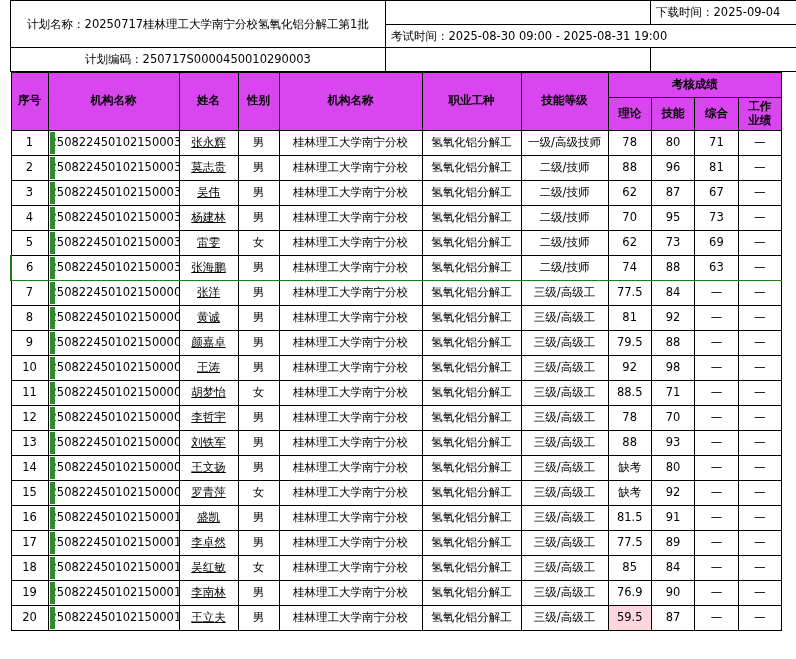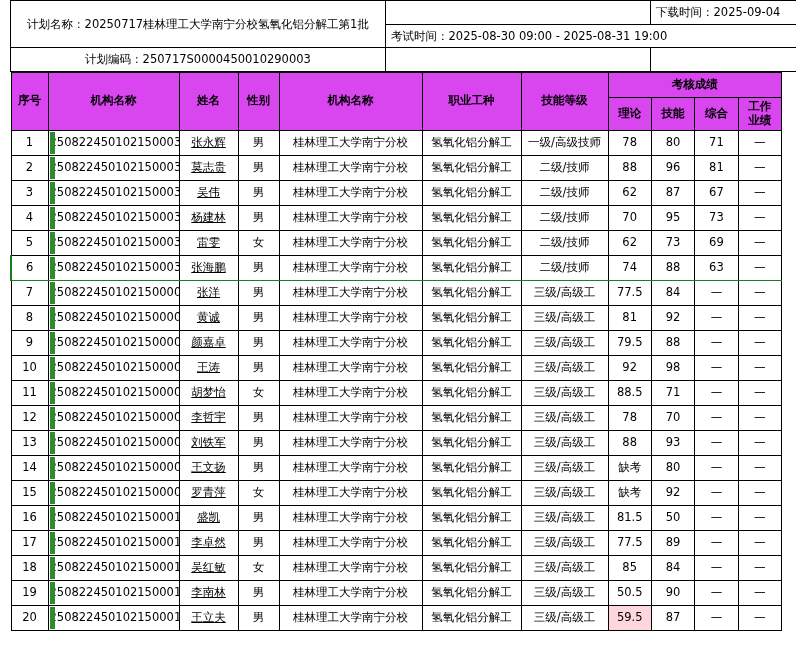--- a/index.html
+++ b/index.html
@@ -352,21 +352,21 @@
         </tr>
         <tr>
           <td class="c-seq c-seq-cell">16</td>
           <td class="c-card card-cell"><span class="mark"></span><span>2508224501021500010</span></td>
           <td class="c-name name-cell">盛凯</td>
           <td class="c-sex">男</td>
           <td class="c-org">桂林理工大学南宁分校</td>
           <td class="c-occ">氢氧化铝分解工</td>
           <td class="c-level">三级/高级工</td>
           <td class="c-score">81.5</td>
-          <td class="c-score">50</td>
+          <td class="c-score">91</td>
           <td class="c-score">—</td>
           <td class="c-work">—</td>
         </tr>
         <tr>
           <td class="c-seq c-seq-cell">17</td>
           <td class="c-card card-cell"><span class="mark"></span><span>2508224501021500011</span></td>
           <td class="c-name name-cell">李卓然</td>
           <td class="c-sex">男</td>
           <td class="c-org">桂林理工大学南宁分校</td>
           <td class="c-occ">氢氧化铝分解工</td>
@@ -390,21 +390,21 @@
           <td class="c-work">—</td>
         </tr>
         <tr>
           <td class="c-seq c-seq-cell">19</td>
           <td class="c-card card-cell"><span class="mark"></span><span>2508224501021500013</span></td>
           <td class="c-name name-cell">李南林</td>
           <td class="c-sex">男</td>
           <td class="c-org">桂林理工大学南宁分校</td>
           <td class="c-occ">氢氧化铝分解工</td>
           <td class="c-level">三级/高级工</td>
-          <td class="c-score">50.5</td>
+          <td class="c-score">76.9</td>
           <td class="c-score">90</td>
           <td class="c-score">—</td>
           <td class="c-work">—</td>
         </tr>
         <tr>
           <td class="c-seq c-seq-cell">20</td>
           <td class="c-card card-cell"><span class="mark"></span><span>2508224501021500014</span></td>
           <td class="c-name name-cell">王立夫</td>
           <td class="c-sex">男</td>
           <td class="c-org">桂林理工大学南宁分校</td>

